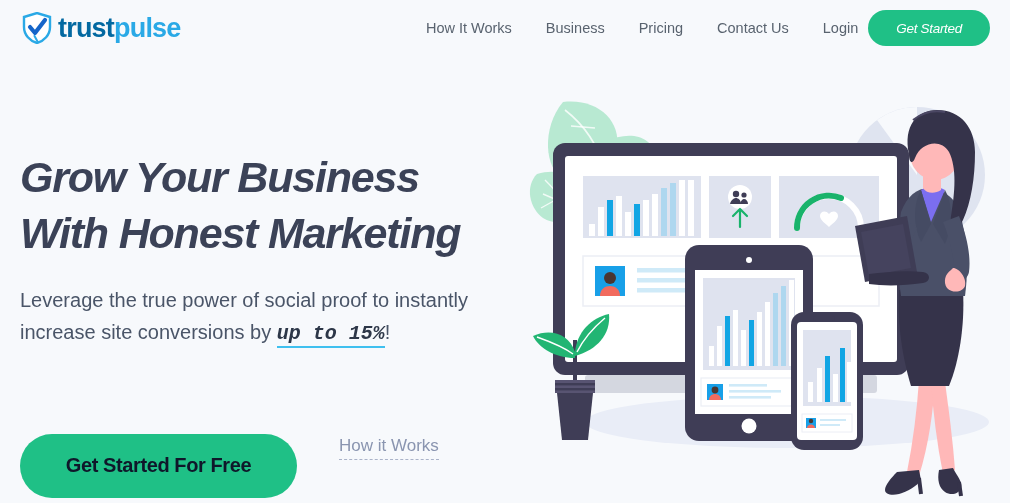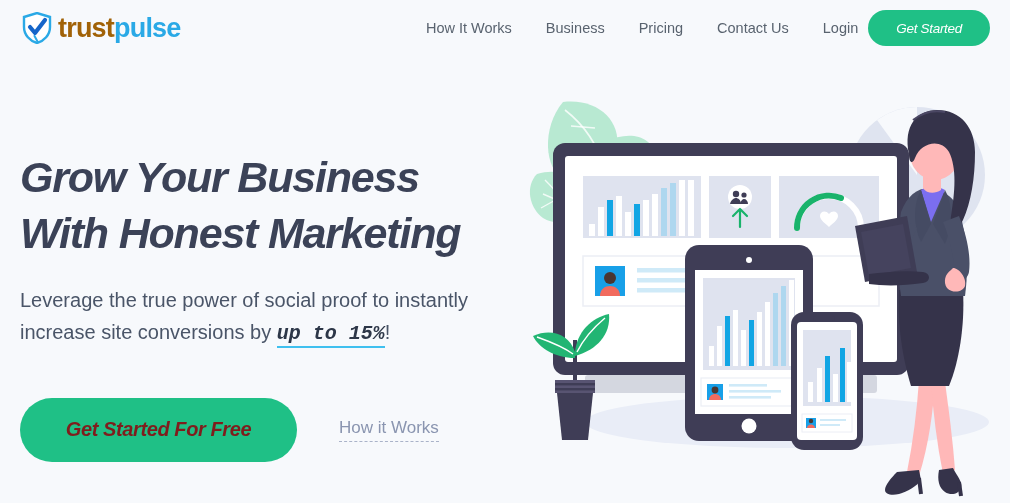--- a/index.html
+++ b/index.html
@@ -12,21 +12,21 @@
   .page{position:relative;width:1010px;height:503px;background:#f7f9fc;overflow:hidden;}
 
   
   .header{
     position:absolute;top:0;left:0;width:1010px;height:56px;
     display:flex;align-items:center;z-index:40;
   }
   .logo{display:flex;align-items:center;margin-left:22px;}
   .logo-mark{width:30px;height:32px;position:relative;margin-right:6px;}
   .logo-text{font-size:27px;font-weight:bold;letter-spacing:-0.8px;line-height:1;}
-  .logo-text .t1{color:#a16207;}
+  .logo-text .t1{color:#0369a1;}
   .logo-text .t2{color:#2aa9e6;}
 
   .nav{display:flex;align-items:center;margin-left:auto;}
   .nav-link{
     font-size:14.5px;color:#59636f;text-decoration:none;
     margin-right:34px;white-space:nowrap;cursor:pointer;
   }
   .nav-link:last-of-type{margin-right:10px;}
   .btn-get-started{
     background:#1fc086;color:#fff;border:none;border-radius:22px;
@@ -45,24 +45,24 @@
   .sub{
     margin-top:22px;font-size:20px;line-height:1.6;color:#4a5568;
     max-width:525px;font-weight:400;
   }
   .sub .hl{
     font-weight:bold;font-style:italic;color:#2d3748;
     border-bottom:2.5px solid #3fc0ef;padding-bottom:1px;font-family:Liberation Mono, monospace;
   }
   .cta-row{margin-top:48px;display:flex;align-items:center;}
   .btn-free{
-    background:#1fc086;color:#7f1d1d;border:none;border-radius:32px;
-    width:277px;height:64px;font-size:20px;font-weight:bold;font-style:italic;
+    background:#1fc086;color:#0f172a;border:none;border-radius:32px;
+    width:277px;height:64px;font-size:20px;font-weight:bold;
     letter-spacing:-0.4px;cursor:pointer;
-    display:flex;align-items:center;justify-content:center;
+    display:flex;align-items:center;justify-content:center;margin-top:36px;
   }
   .link-how{
     margin-left:42px;font-size:17px;color:#8a95b0;
     border-bottom:1.5px dashed #aab3c9;padding-bottom:3px;
     text-decoration:none;cursor:pointer;
   }
 
   
   .illus{position:absolute;left:525px;top:90px;width:485px;height:413px;z-index:10;}
   .illus svg{display:block;}

